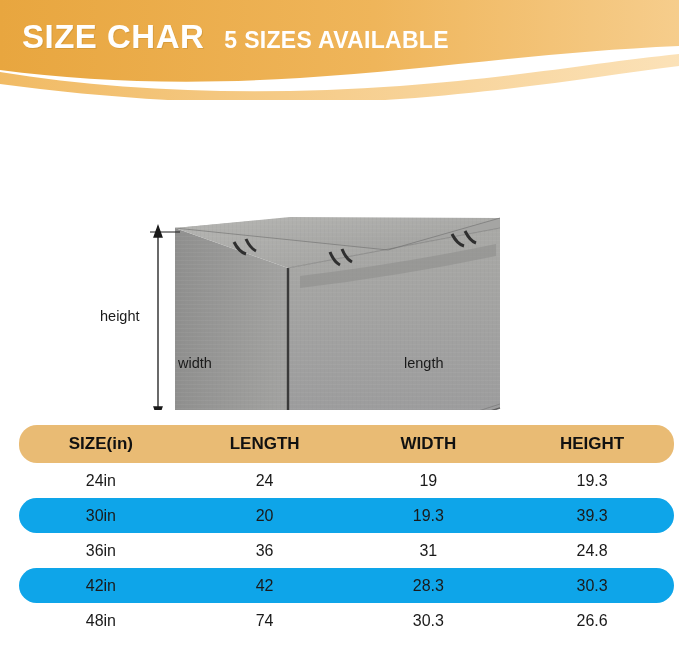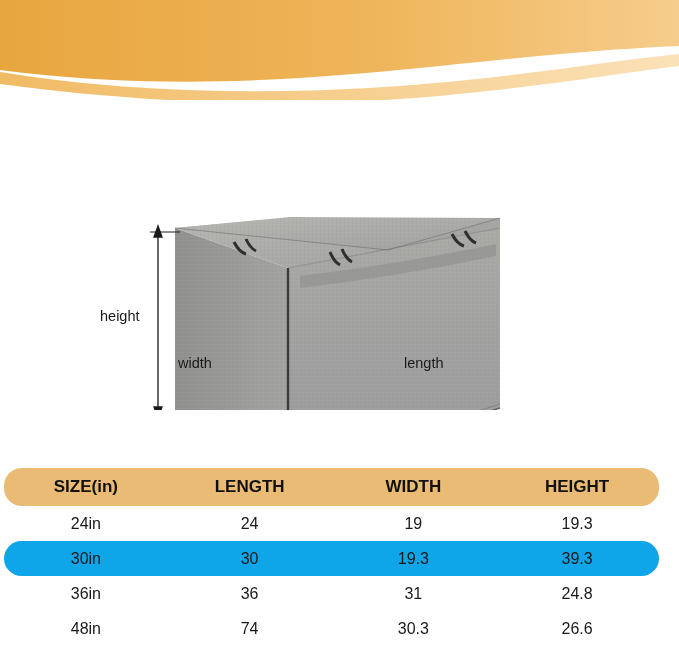--- a/index.html
+++ b/index.html
@@ -68,24 +68,23 @@
     font-size: 14.5px;
     color: #1a1a1a;
   }
   .lbl-height { left: 100px; top: 208px; }
   .lbl-width  { left: 178px; top: 255px; }
   .lbl-length { left: 404px; top: 255px; }
 
   
   .table-wrap {
     position: absolute;
-    left: 4px;
+    left: 19px;
     top: 425px;
     width: 655px;
-    margin-top: 43px;
   }
   table.size-table {
     border-collapse: collapse;
     width: 655px;
     table-layout: fixed;
   }
   table.size-table th,
   table.size-table td {
     text-align: center;
     font-size: 16px;
@@ -120,20 +119,24 @@
         <stop offset="100%" stop-color="#f6cd8c"></stop>
       </linearGradient>
       <linearGradient id="bandGrad2" x1="0" y1="0" x2="1" y2="0">
         <stop offset="0%" stop-color="#f0b75c"></stop>
         <stop offset="100%" stop-color="#fbe0b4"></stop>
       </linearGradient>
     </defs>
     <path d="M0,0 L679,0 L679,46 C540,52 430,70 300,78 C190,85 90,82 0,70 Z" fill="url(#bandGrad)"></path>
     <path d="M0,72 C120,92 260,96 400,86 C520,77 600,62 679,54 L679,66 C600,76 520,90 400,99 C260,109 120,100 0,84 Z" fill="url(#bandGrad2)" opacity="0.95"></path>
   </svg>
+  <div class="header-text">
+    <span class="title-main">SIZE CHAR</span>
+    <span class="title-sub">5 SIZES AVAILABLE</span>
+  </div>
 </div>
 
 <div class="illustration">
   <svg class="illus-svg" width="679" height="310" viewBox="0 0 679 310">
     <defs>
       <linearGradient id="facefront" x1="0" y1="0" x2="0" y2="1">
         <stop offset="0%" stop-color="#a9a9a6"></stop>
         <stop offset="100%" stop-color="#98989a"></stop>
       </linearGradient>
       <linearGradient id="faceside" x1="0" y1="0" x2="1" y2="0">
@@ -230,30 +233,36 @@
     </thead>
     <tbody>
       <tr class="row-odd">
         <td>24in</td>
         <td>24</td>
         <td>19</td>
         <td>19.3</td>
       </tr>
       <tr class="row-even rounded-row">
         <td>30in</td>
-        <td>30</td>
+        <td>20</td>
         <td>19.3</td>
         <td>39.3</td>
       </tr>
       <tr class="row-odd">
         <td>36in</td>
         <td>36</td>
         <td>31</td>
         <td>24.8</td>
       </tr>
+      <tr class="row-even rounded-row">
+        <td>42in</td>
+        <td>42</td>
+        <td>28.3</td>
+        <td>30.3</td>
+      </tr>
       <tr class="row-odd">
         <td>48in</td>
         <td>74</td>
         <td>30.3</td>
         <td>26.6</td>
       </tr>
     </tbody>
   </table>
 </div>
 

